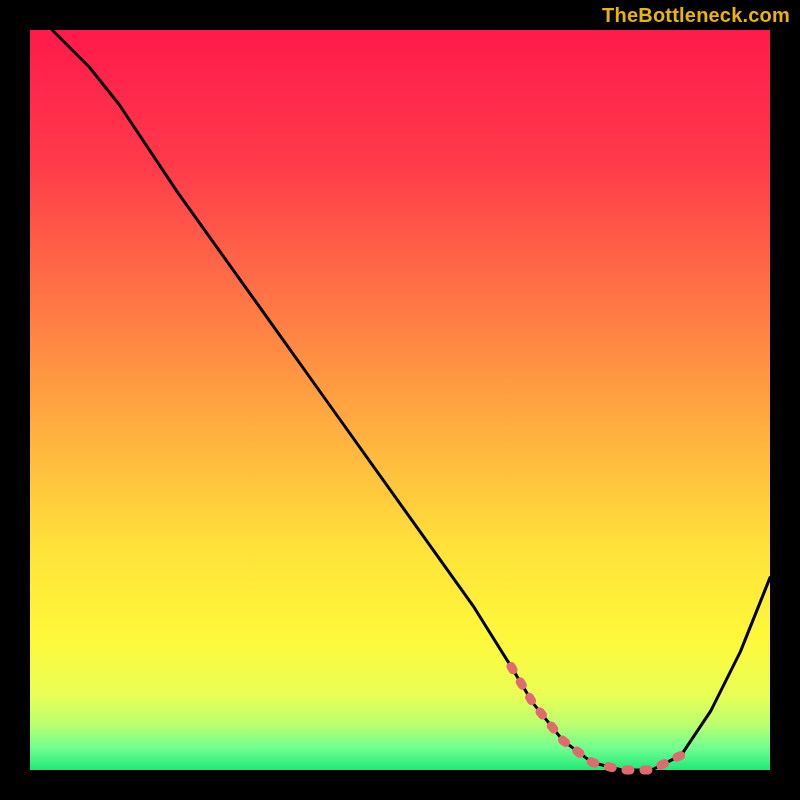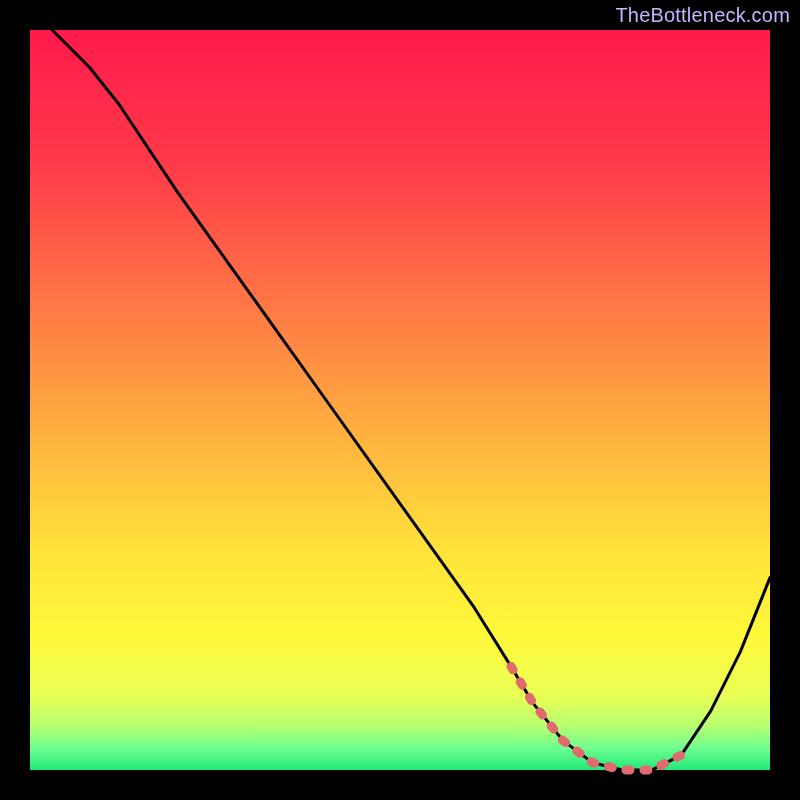--- a/index.html
+++ b/index.html
@@ -14,23 +14,23 @@
   .chart-outer {
     position: relative;
     width: 800px;
     height: 800px;
     background: #000000;
   }
   .watermark {
     position: absolute;
     top: 4px;
     right: 10px;
-    color: #c4b5fd;
+    color: #eab308;
     font-size: 20px;
-    font-weight: 400;
+    font-weight: 700;
     letter-spacing: 0.2px;
     z-index: 10;
     user-select: none;
   }
   svg {
     position: absolute;
     top: 0;
     left: 0;
   }
 </style>

